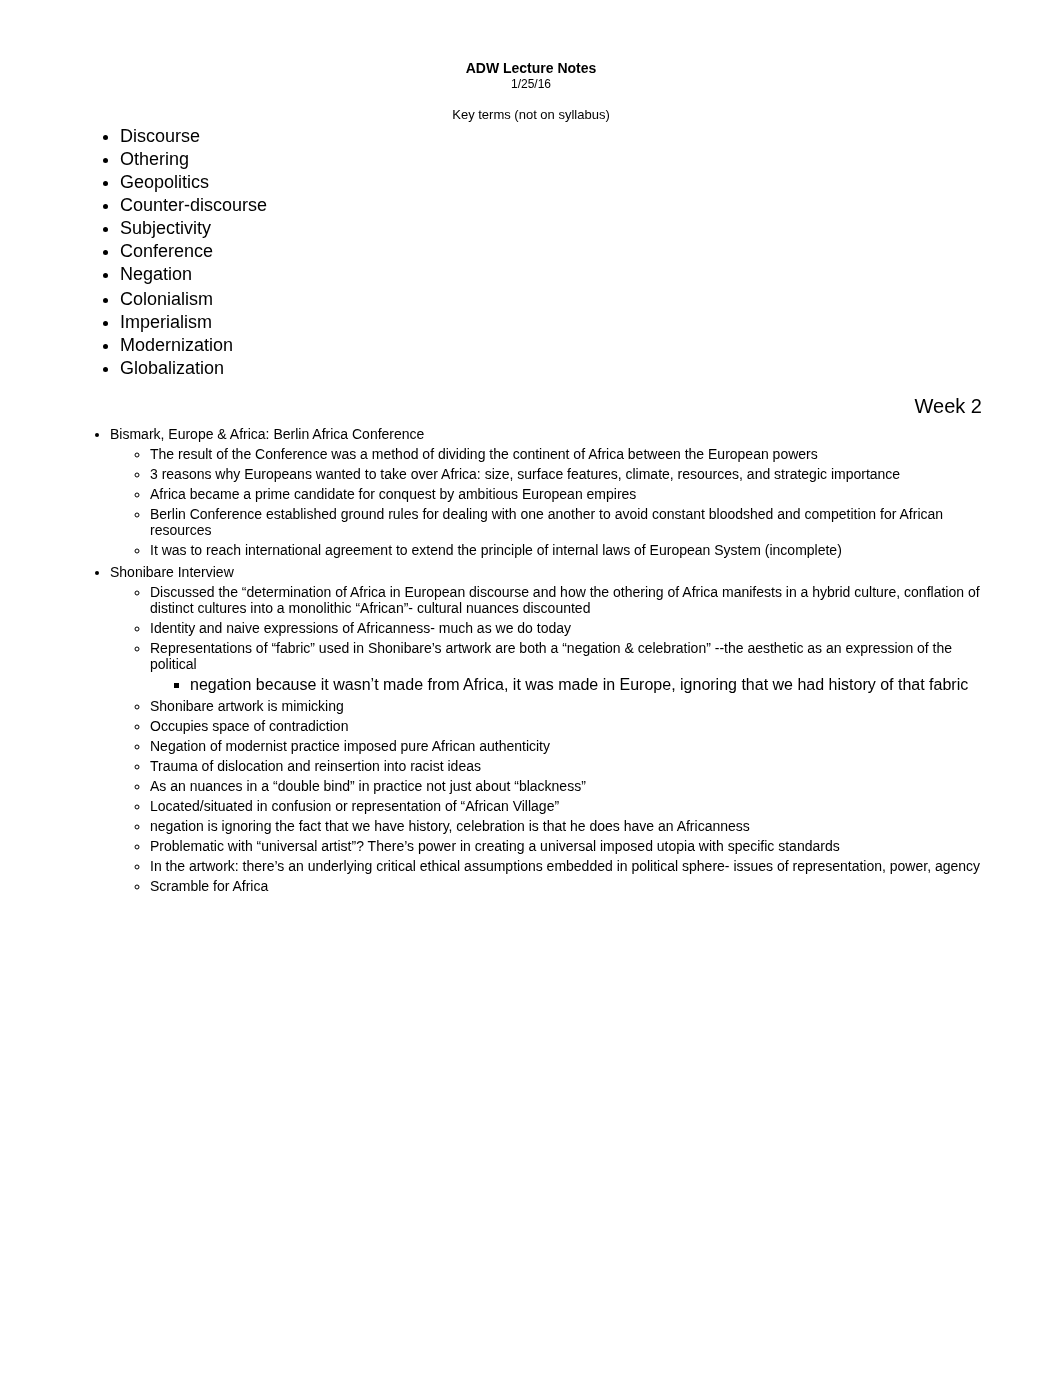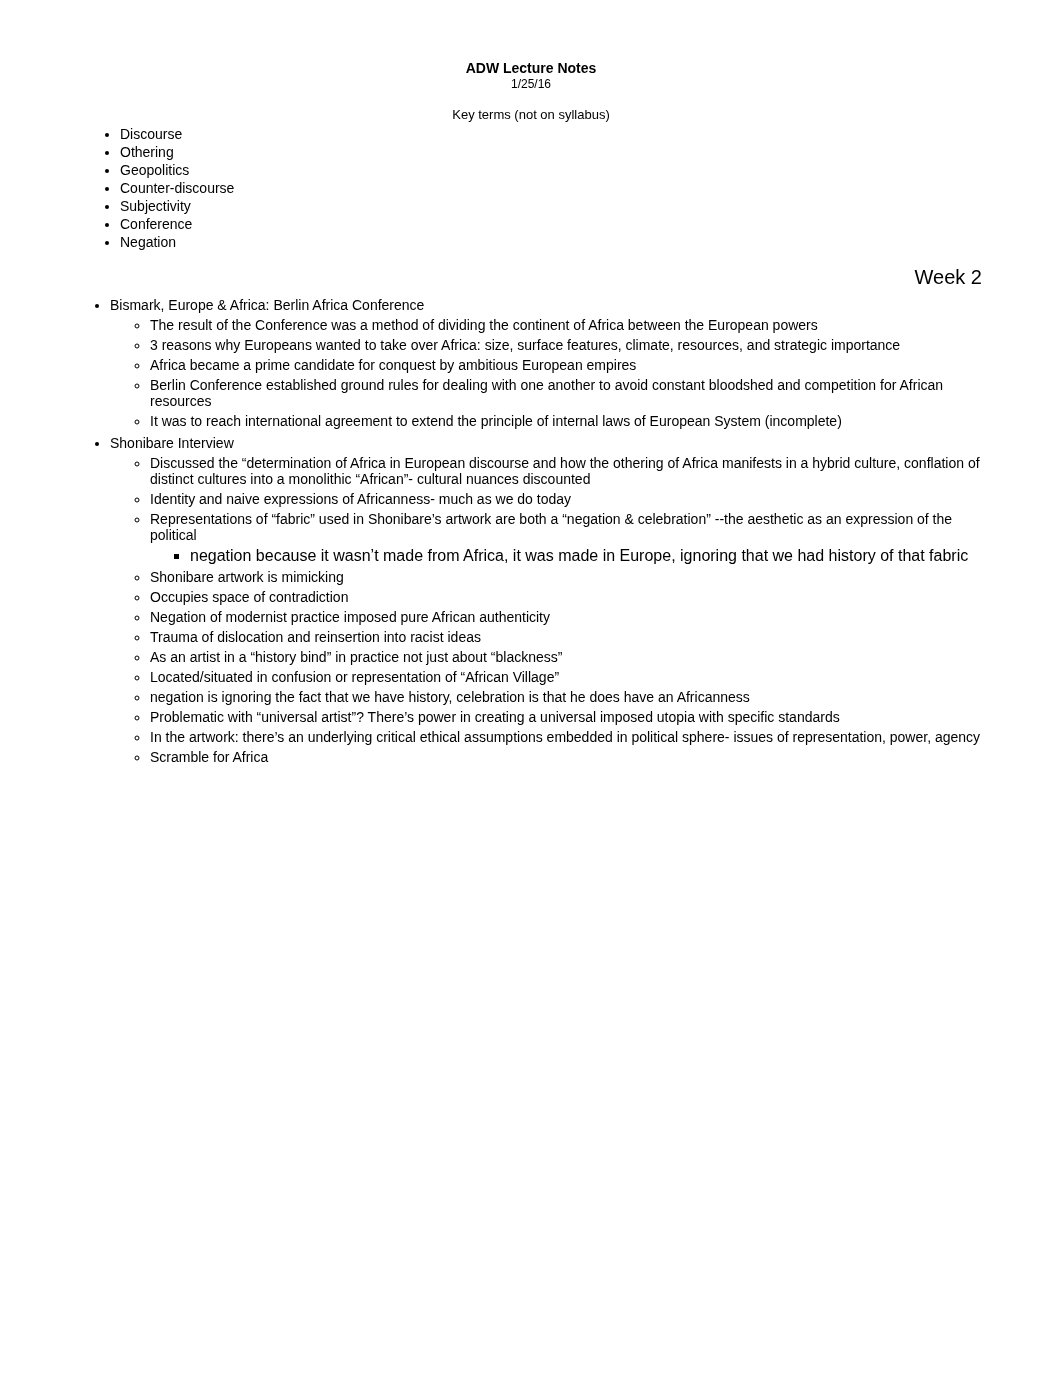--- a/index.html
+++ b/index.html
@@ -38,21 +38,21 @@
     }
 
     .bullet-list {
       list-style: disc;
       margin-left: 40px;
       margin-bottom: 4px;
     }
 
     .bullet-list li {
       margin-bottom: 2px;
-      font-size: 14px;
+      font-size: 18px;
     }
 
     .week-title {
       text-align: right;
       font-size: 20px;
       margin: 16px 0 8px 0;
     }
 
     .main-list {
       list-style: disc;
@@ -101,20 +101,26 @@
 <li>Discourse</li>
     <li>Othering</li>
     <li>Geopolitics</li>
     <li>Counter-discourse</li>
     <li>Subjectivity</li>
     <li>Conference</li>
     <li>Negation</li>
   </ul>
 
 <div class="resources-section">
+  <ul class="bullet-list">
+  <li>Colonialism</li>
+      <li>Imperialism</li>
+      <li>Modernization</li>
+      <li>Globalization</li>
+    </ul>
 </div>
 
 <p class="week-title">Week 2</p>
 
 <ul class="main-list">
 <li><span>Bismark, Europe &amp; Africa: Berlin Africa Conference</span><ul class="sub-list">
         <li>The result of the Conference was a method of dividing the continent of Africa between the European powers</li>
         <li>3 reasons why Europeans wanted to take over Africa: size, surface features, climate, resources, and strategic importance</li>
         <li>Africa became a prime candidate for conquest by ambitious European empires</li>
         <li>Berlin Conference established ground rules for dealing with one another to avoid constant bloodshed and competition for African resources</li>
@@ -123,20 +129,20 @@
     <li><span>Shonibare Interview</span><ul class="sub-list">
         <li>Discussed the “determination of Africa in European discourse and how the othering of Africa manifests in a hybrid culture, conflation of distinct cultures into a monolithic “African”- cultural nuances discounted</li>
         <li>Identity and naive expressions of Africanness- much as we do today</li>
         <li>Representations of “fabric” used in Shonibare’s artwork are both a “negation &amp; celebration” --the aesthetic as an expression of the political<ul class="sub-sub-list">
             <li>negation because it wasn’t made from Africa, it was made in Europe, ignoring that we had history of that fabric</li>
           </ul></li>
         <li>Shonibare artwork is mimicking</li>
         <li>Occupies space of contradiction</li>
         <li>Negation of modernist practice imposed pure African authenticity</li>
         <li>Trauma of dislocation and reinsertion into racist ideas</li>
-        <li>As an artist in a “history bind” in practice not just about “blackness”</li>
+        <li>As an nuances in a “double bind” in practice not just about “blackness”</li>
         <li>Located/situated in confusion or representation of “African Village”</li>
         <li>negation is ignoring the fact that we have history, celebration is that he does have an Africanness</li>
         <li>Problematic with “universal artist”? There’s power in creating a universal imposed utopia with specific standards</li>
         <li>In the artwork: there’s an underlying critical ethical assumptions embedded in political sphere- issues of representation, power, agency</li>
         <li>Scramble for Africa</li>
       </ul></li>
   </ul>
 
 </body></html>

